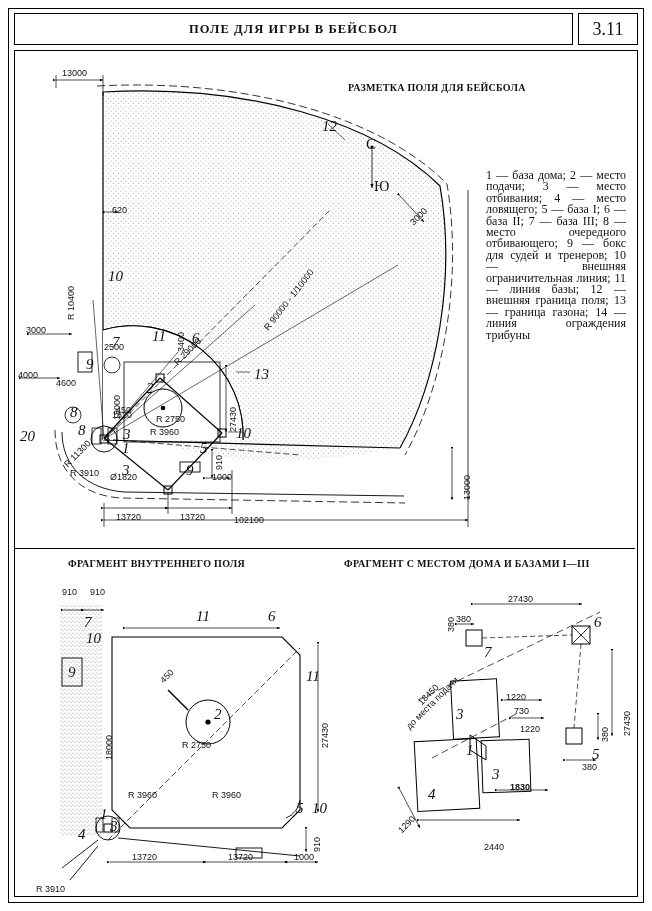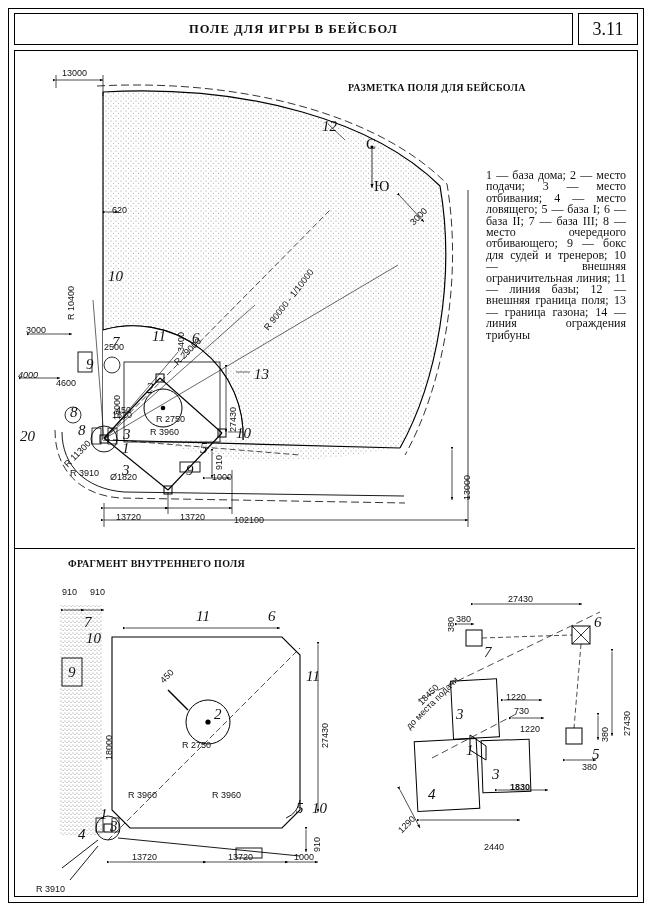--- a/index.html
+++ b/index.html
@@ -215,21 +215,21 @@
       <path d="M400,790 L420,828" marker-start="url(#arS)" marker-end="url(#arS)"></path>
     </g>
   </svg>
 
   <div class="hdr" style="left:348px;top:82px;">РАЗМЕТКА ПОЛЯ ДЛЯ БЕЙСБОЛА</div>
   <div class="legend">1 — база дома; 2 — место подачи; 3 — место отбивания; 4 — место ловящего; 5 — база I; 6 — база II; 7 — база III; 8 — место очередного отбивающего; 9 — бокс для судей и тренеров; 10 — внешняя ограничительная линия; 11 — линия базы; 12 — внешняя граница поля; 13 — граница газона; 14 — линия ограждения трибуны</div>
 
   <div class="label" style="left:62px;top:68px;">13000</div>
   <div class="label" style="left:112px;top:205px;">620</div>
   <div class="label" style="left:26px;top:325px;">3000</div>
-  <div class="label" style="left:18px;top:370px;font-style:italic;">4000</div>
+  <div class="label" style="left:18px;top:370px;">4000</div>
   <div class="label" style="left:56px;top:378px;">4600</div>
   <div class="label" style="left:104px;top:342px;">2500</div>
   <div class="label" style="left:234px;top:515px;">102100</div>
   <div class="label" style="left:116px;top:512px;">13720</div>
   <div class="label" style="left:180px;top:512px;">13720</div>
   <div class="label" style="left:212px;top:472px;">1000</div>
   <div class="label rot90" style="left:214px;top:470px;">910</div>
   <div class="label rot90" style="left:228px;top:432px;">27430</div>
   <div class="label rot90" style="left:462px;top:500px;">13000</div>
   <div class="label rot-d" style="left:408px;top:220px;">3000</div>
@@ -263,20 +263,21 @@
   <div class="lbl-serif" style="left:200px;top:440px;font-style:italic;">5</div>
   <div class="lbl-serif" style="left:236px;top:425px;font-style:italic;">10</div>
   <div class="lbl-serif" style="left:122px;top:462px;font-style:italic;">3</div>
   <div class="lbl-serif" style="left:186px;top:462px;font-style:italic;">9</div>
   <div class="lbl-serif" style="left:20px;top:428px;font-style:italic;">20</div>
   <div class="lbl-serif" style="left:78px;top:422px;font-style:italic;">8</div>
 
   <div class="sep"></div>
 
   <div class="hdr" style="left:68px;top:558px;">ФРАГМЕНТ ВНУТРЕННЕГО ПОЛЯ</div>
+  <div class="hdr" style="left:344px;top:558px;">ФРАГМЕНТ С МЕСТОМ ДОМА И БАЗАМИ I—III</div>
 
   <div class="label" style="left:62px;top:587px;">910</div>
   <div class="label" style="left:90px;top:587px;">910</div>
   <div class="label rot-d" style="left:158px;top:678px;">450</div>
   <div class="label rot90" style="left:104px;top:760px;">18000</div>
   <div class="label rot90" style="left:320px;top:748px;">27430</div>
   <div class="label" style="left:132px;top:852px;">13720</div>
   <div class="label" style="left:228px;top:852px;">13720</div>
   <div class="label" style="left:294px;top:852px;">1000</div>
   <div class="label rot90" style="left:312px;top:852px;">910</div>

